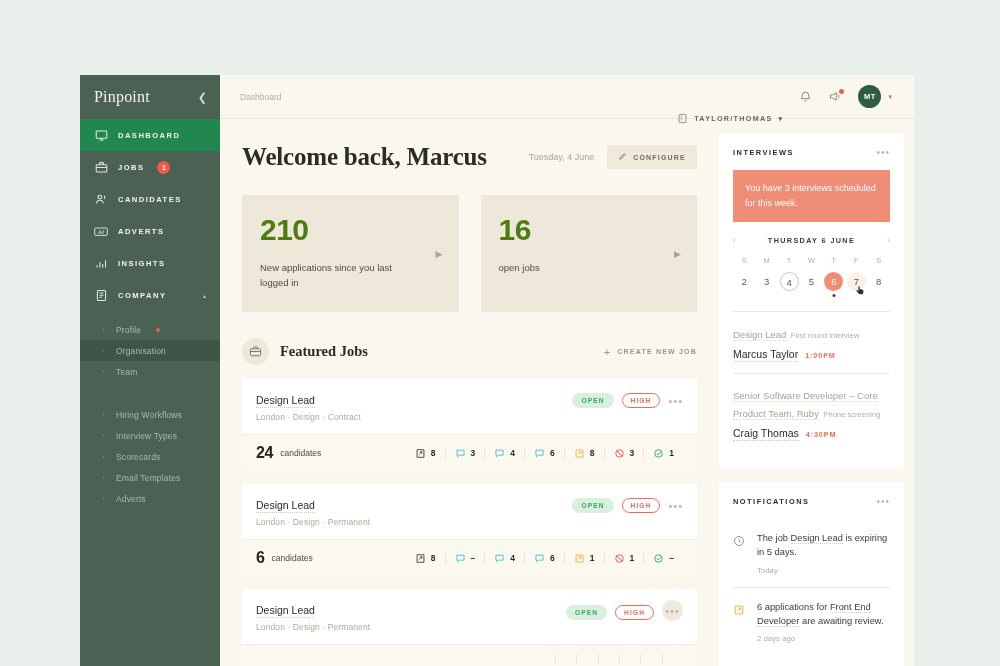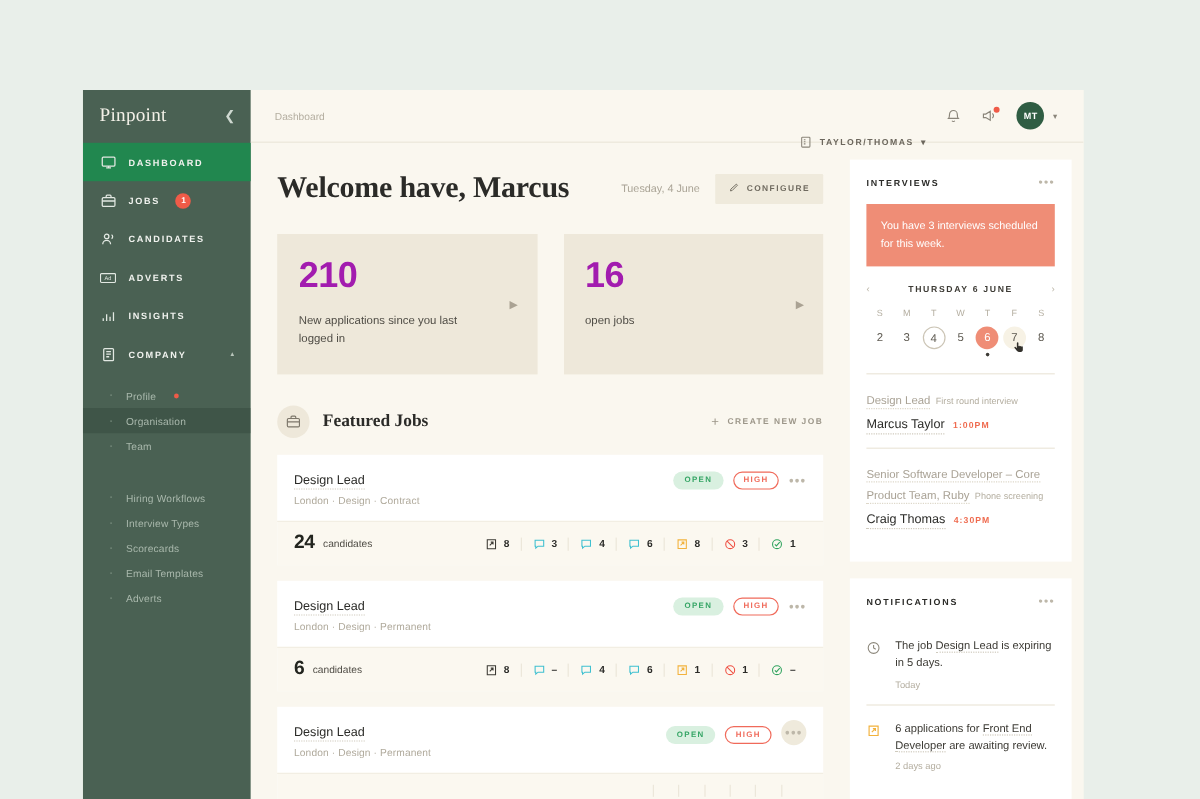--- a/index.html
+++ b/index.html
@@ -5,21 +5,21 @@
 <style>
   * { box-sizing: border-box; margin: 0; padding: 0; }
   html, body {
     width: 1000px; height: 666px;
     background: #e9efea;
     font-family: "Liberation Sans", sans-serif;
     overflow: hidden;
   }
   .app {
     position: absolute;
-    left: 69px; top: 75px;
+    left: 80px; top: 75px;
     width: 834px; height: 591px;
     display: flex;
     overflow: hidden;
     background: #faf7ef;
   }
 
   
   .sidebar {
     width: 140px;
     background: #4a6153;
@@ -156,21 +156,21 @@
   }
 
   .stats { display: flex; gap: 22px; margin-bottom: 26px; }
   .stat {
     flex: 1; background: #eee8da;
     padding: 20px 18px 22px 18px;
     position: relative; cursor: pointer;
     min-height: 105px;
   }
   .stat-num {
-    font-size: 30px; font-weight: bold; color: #a21caf;
+    font-size: 30px; font-weight: bold; color: #4d7c0f;
     letter-spacing: -.5px; line-height: 1; margin-bottom: 16px;
   }
   .stat-label { font-size: 9.5px; color: #4f4c45; line-height: 1.55; max-width: 160px; }
   .stat-arrow {
     position: absolute; right: 16px; top: 50%; transform: translateY(-50%);
     color: #aaa293; font-size: 9px;
   }
 
   .fj-head { display: flex; align-items: center; margin-bottom: 14px; }
   .fj-ico {
@@ -442,21 +442,21 @@
         <span class="avatar">MT</span>
         <span class="avchev">▾</span>
       </div>
     </header>
 
     <div class="body">
 
       <section class="content">
 
         <div class="welcome-row">
-          <h1 class="welcome">Welcome have, Marcus</h1>
+          <h1 class="welcome">Welcome back, Marcus</h1>
           <div class="wr-right">
             <span class="date">Tuesday, 4 June</span>
             <button class="configure">
               <span>
                 <svg width="9" height="9" viewBox="0 0 16 16" fill="none" stroke="currentColor" stroke-width="1.4">
                     <path d="M11.8 2.6l1.6 1.6L5.6 12 3 12.6l.6-2.6 8.2-7.4z"></path>
                   </svg>
               </span>
               <span>CONFIGURE</span>
             </button>

